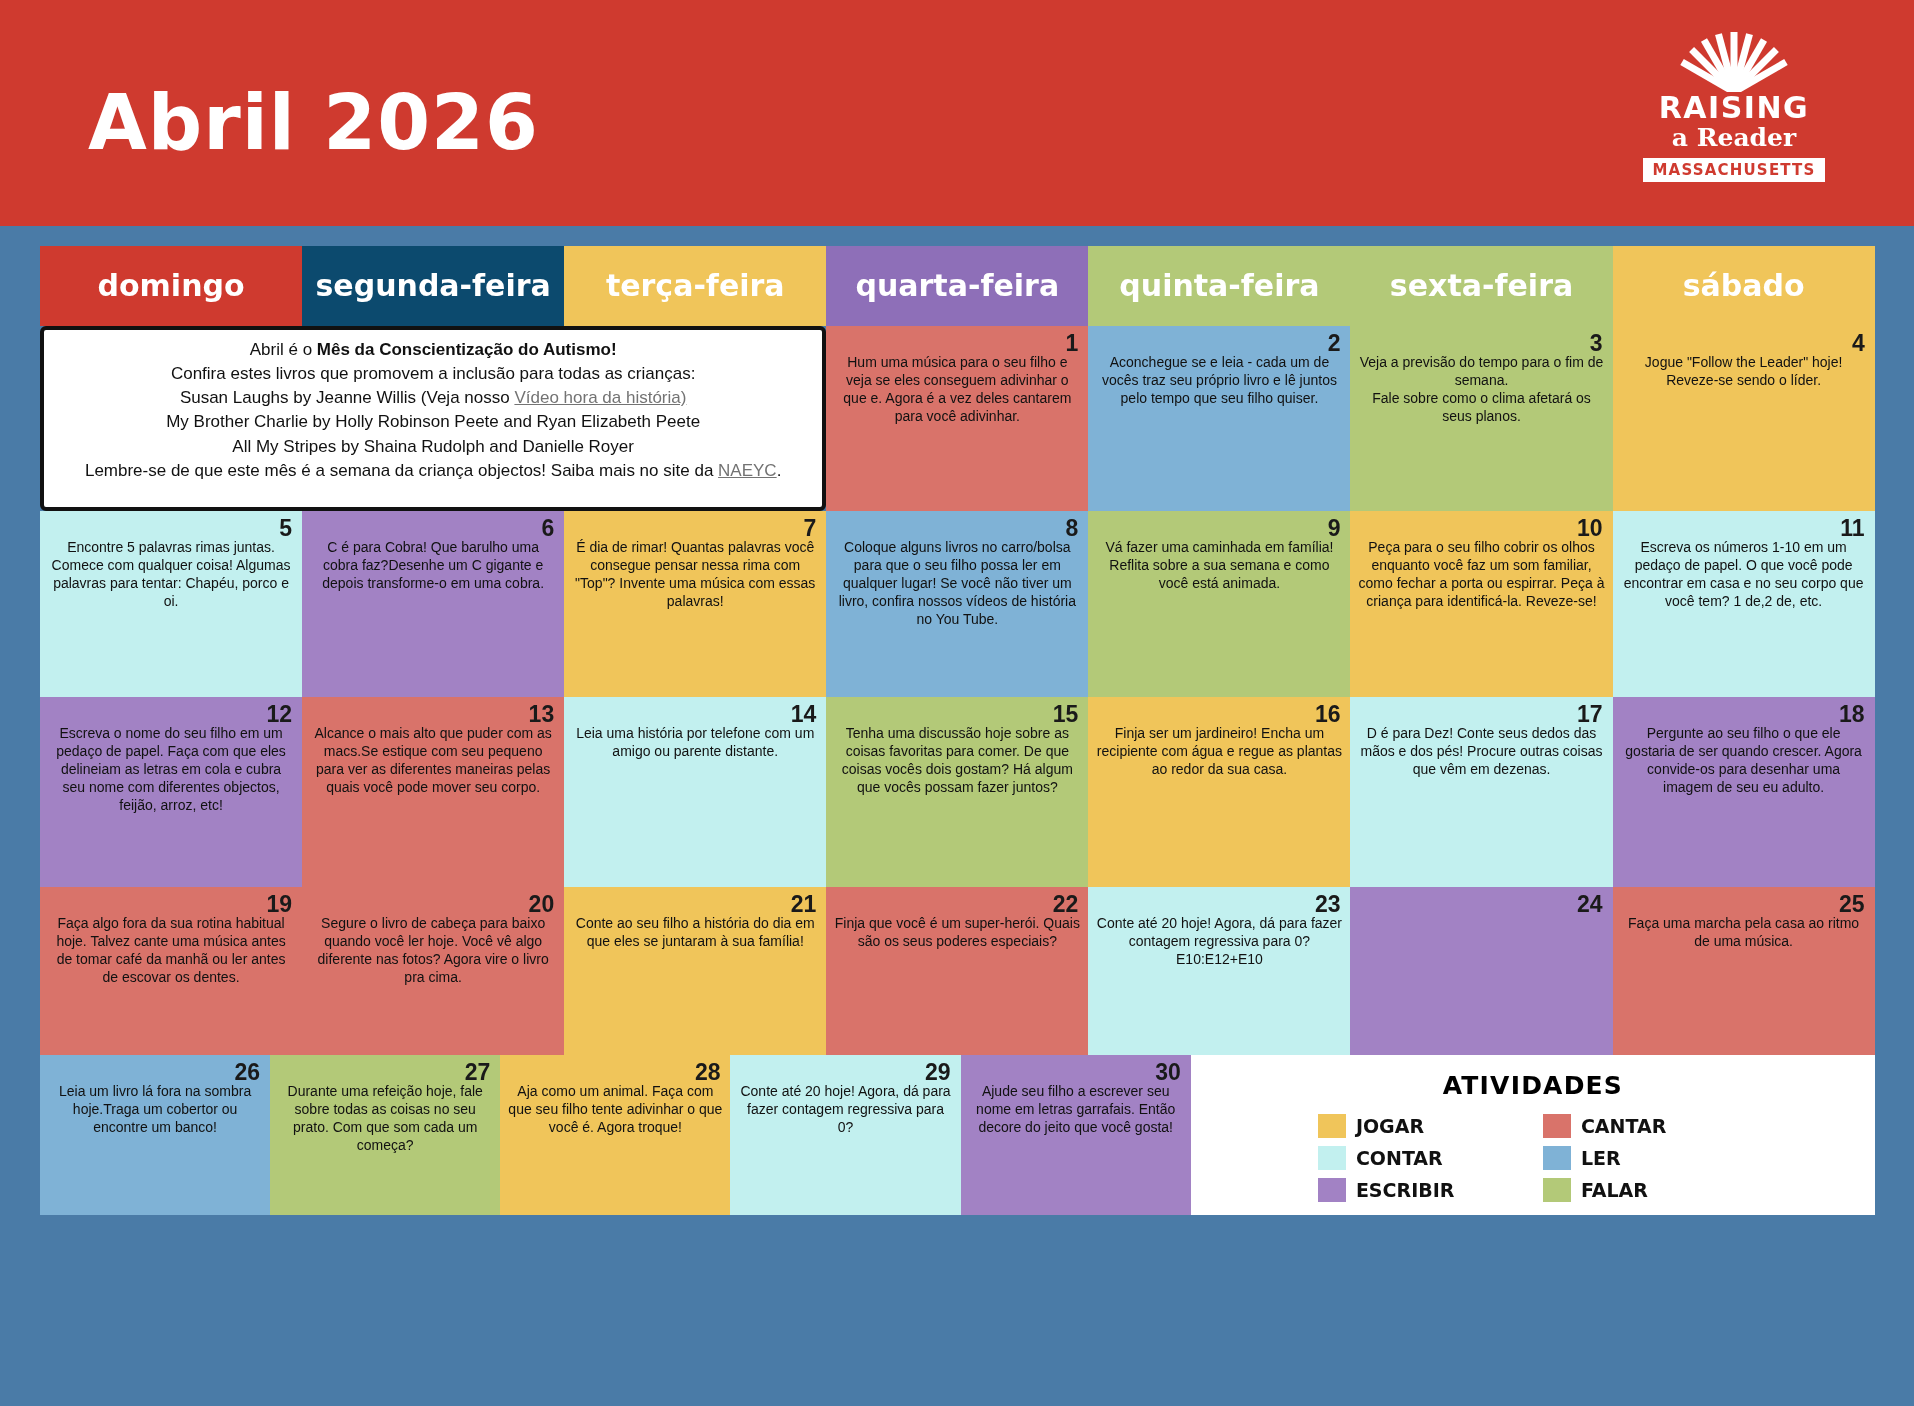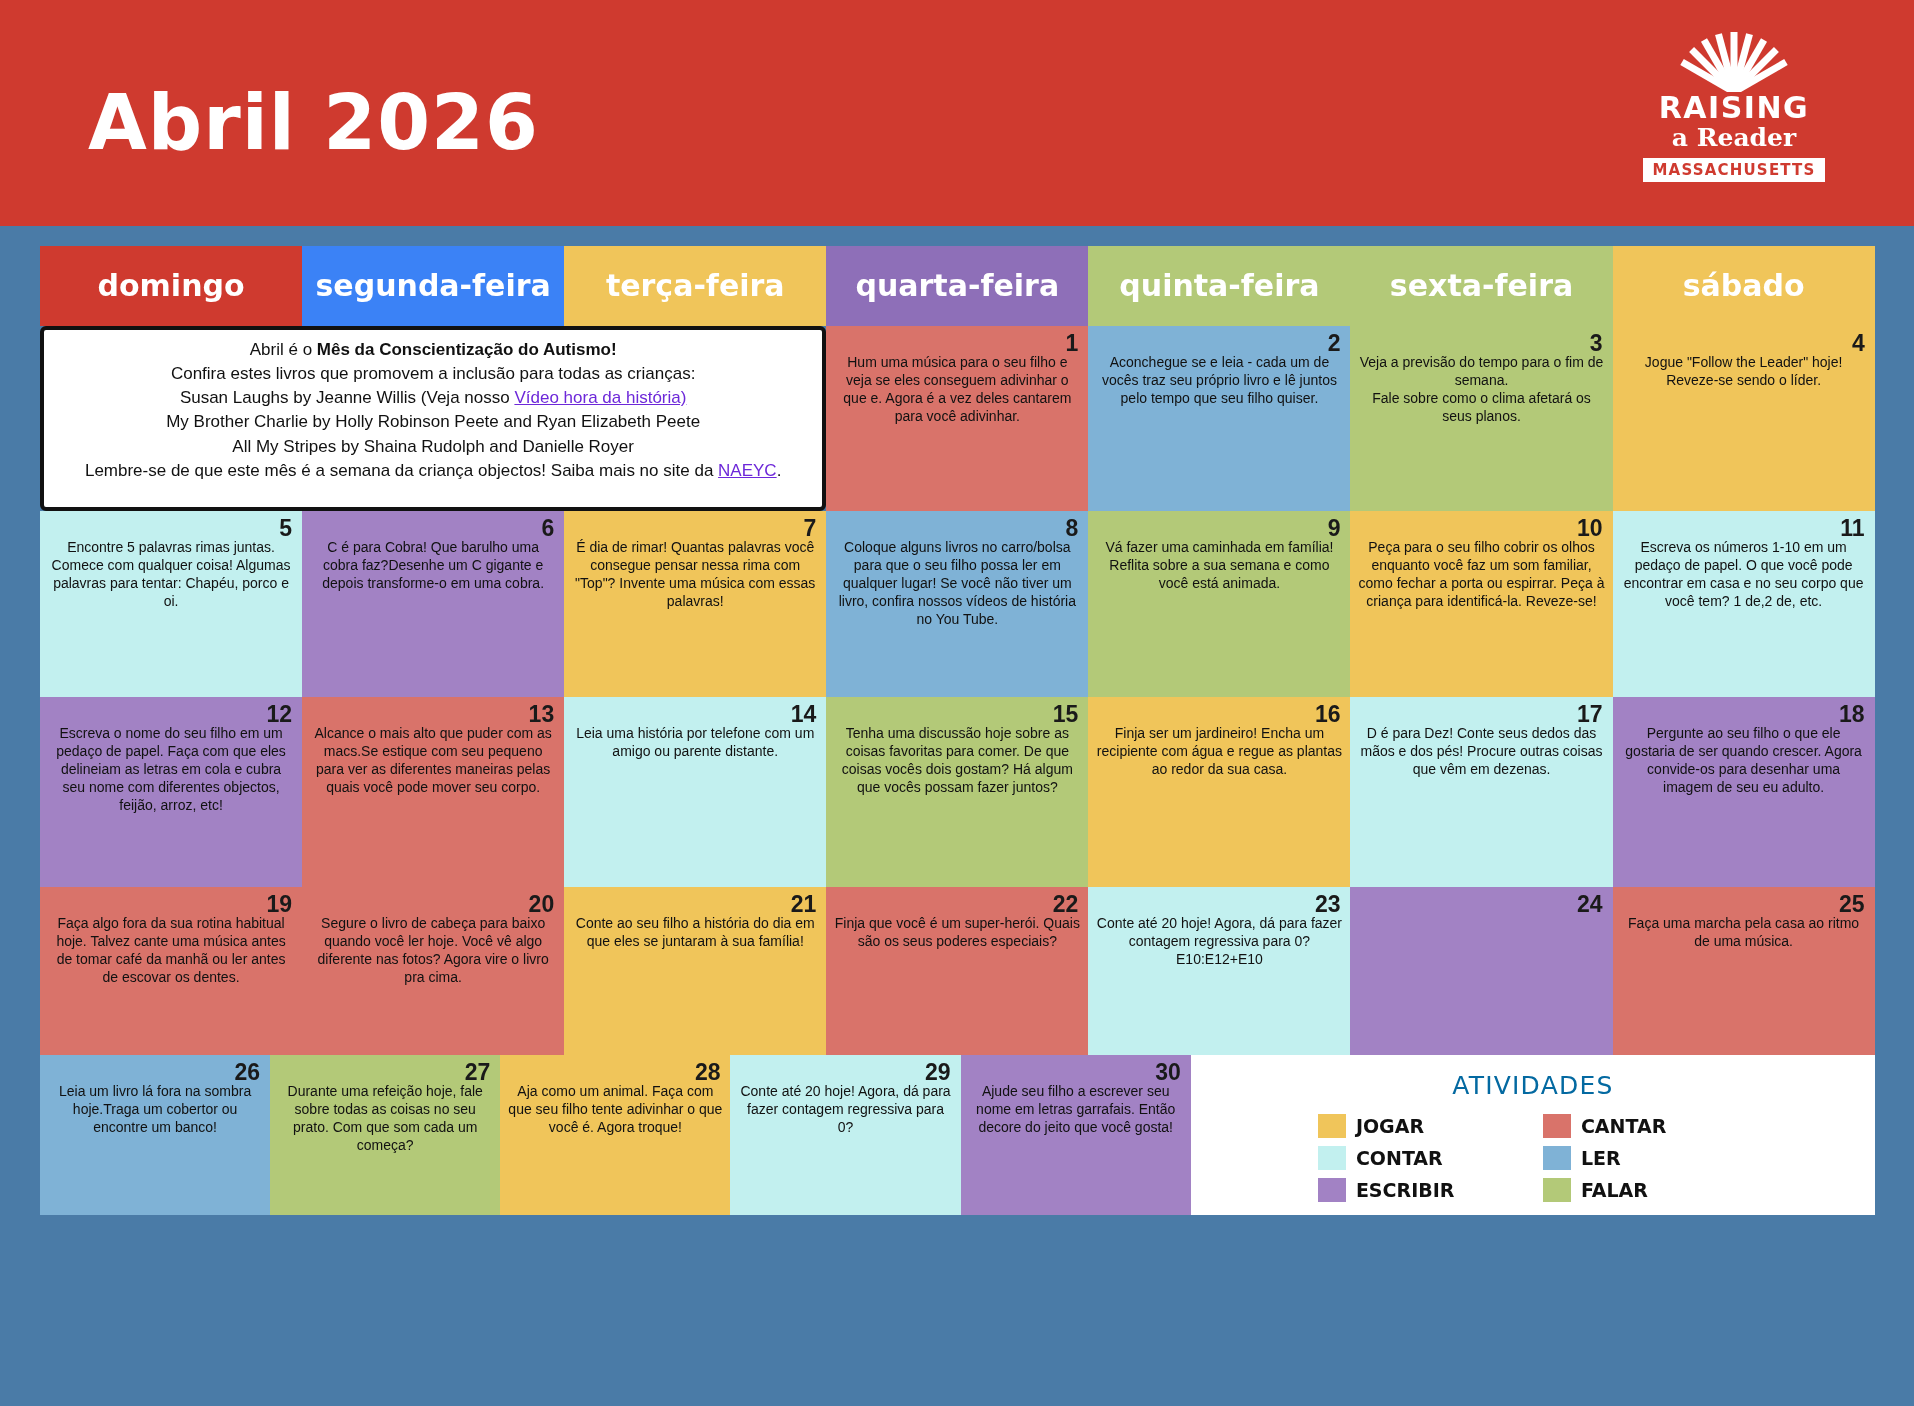--- a/index.html
+++ b/index.html
@@ -134,56 +134,56 @@
 
   
   .c-red    { background: #d9736a; }
   .c-blue   { background: #7fb2d6; }
   .c-green  { background: #b3c978; }
   .c-yellow { background: #f0c55a; }
   .c-purple { background: #a282c4; }
   .c-cyan   { background: #c2f0ef; }
 
   .h-red    { background: #cf3a2f; }
-  .h-blue   { background: #3b82f6; }
+  .h-blue   { background: #0c4a6e; }
   .h-green  { background: #b3c978; }
   .h-yellow { background: #f0c55a; }
   .h-purple { background: #8e6fb8; }
 
   
   .banner {
     width: 786.3px;
     height: 185px;
     box-sizing: border-box;
     background: #ffffff;
     border: 4px solid #111;
     border-radius: 6px;
     padding: 8px 22px;
     text-align: center;
     font-size: 17px;
     line-height: 1.42;
     color: #111;
   }
-  .banner a { color: #6d28d9; }
+  .banner a { color: #737373; }
   .banner b { font-weight: bold; }
 
   
   .legend {
     width: 786.3px;
     height: 160px;
     box-sizing: border-box;
     background: #ffffff;
     padding: 16px 0 0 0;
     text-align: center;
   }
   .legend-title {
     font-size: 25px;
-    font-weight: normal;
+    font-weight: bold;
     letter-spacing: 1.2px;
-    color: #0369a1;
+    color: #000000;
     font-family: "DejaVu Sans", sans-serif;
   }
   .legend-cols {
     margin: 14px auto 0 auto;
     width: 430px;
     display: flex;
     justify-content: space-between;
   }
   .legend-col { width: 205px; }
   .legend-item {

